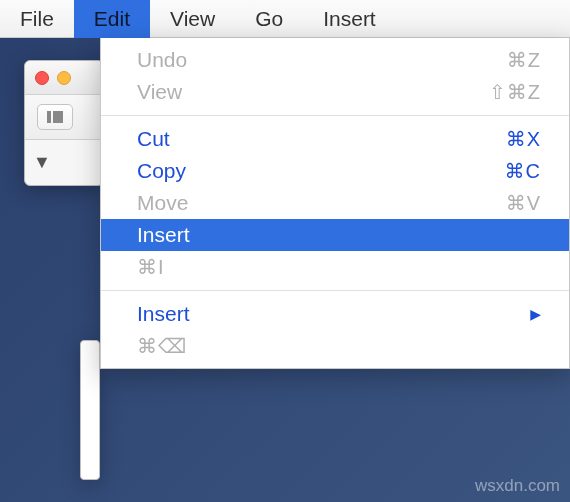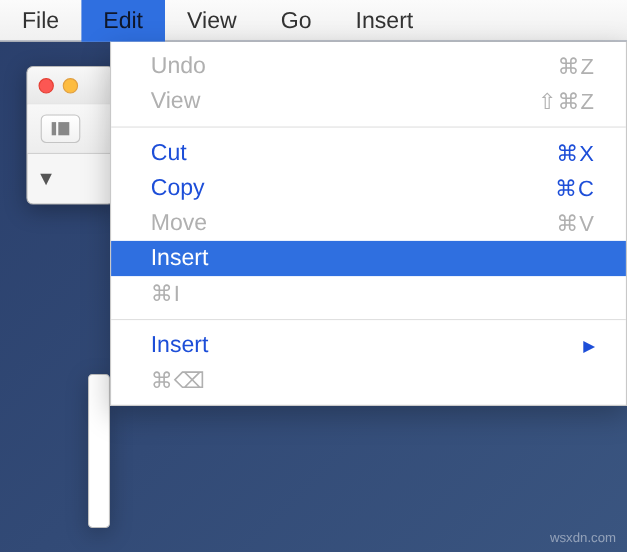--- a/index.html
+++ b/index.html
@@ -140,21 +140,21 @@
       align-items: center;
       gap: 2px;
     }
     .submenu-arrow {
       font-size: 14px;
     }
     .watermark {
       position: absolute;
       bottom: 6px;
       right: 10px;
-      font-size: 12px;
+      font-size: 17px;
       color: rgba(255,255,255,0.45);
       z-index: 5;
       font-family: Arial, sans-serif;
     }
   </style>
 </head>
 <body>
 
 <div class="menubar">
   <div class="menu-item">File</div>

